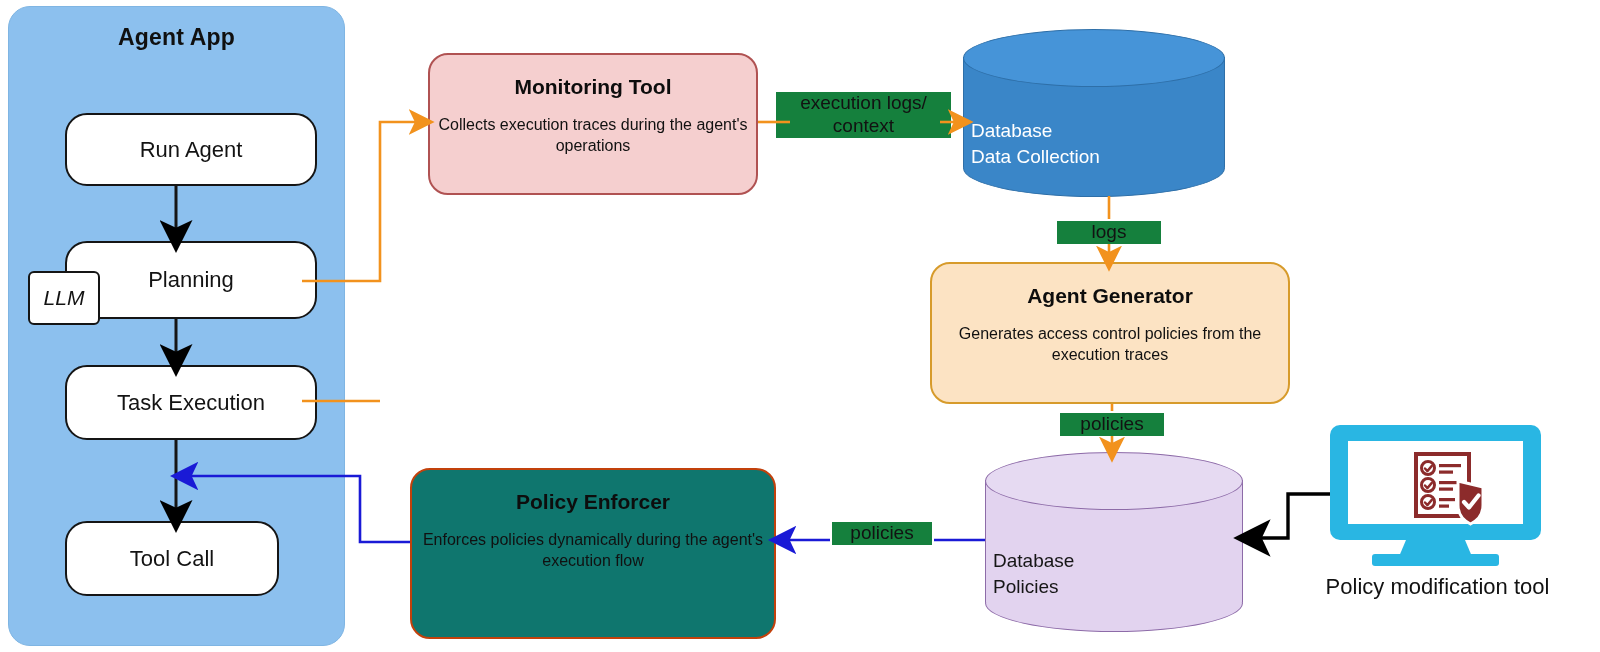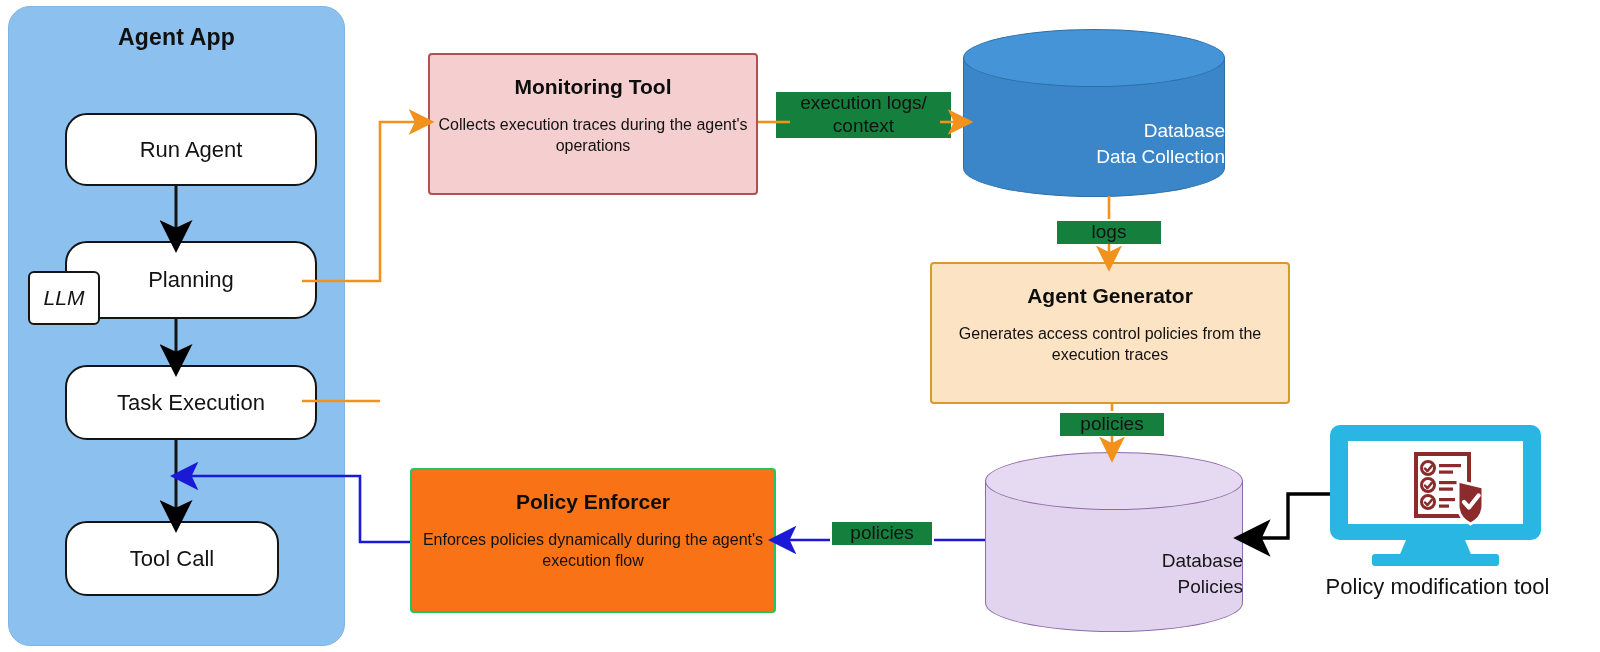--- a/index.html
+++ b/index.html
@@ -61,21 +61,21 @@
     border-radius: 6px;
     display: flex; align-items: center; justify-content: center;
     font-size: 21px;
     color: #131313;
     z-index: 6;
     font-style: italic;
   }
 
   
   .card {
-    border-radius: 4px;
+    border-radius: 20px;
     padding-top: 6px;
     text-align: center;
   }
   .card .card-title {
     font-size: 21px;
     font-weight: bold;
     color: #0d0d0d;
     margin-top: 14px;
     line-height: 1.1;
   }
@@ -91,37 +91,37 @@
     left: 428px; top: 53px; width: 330px; height: 142px;
     background: #F5CFCF;
     border: 2px solid #B05252;
   }
   .policy-generator {
     left: 930px; top: 262px; width: 360px; height: 142px;
     background: #FCE3C3;
     border: 2px solid #D79B2B;
   }
   .policy-enforcer {
-    left: 410px; top: 468px; width: 366px; height: 145px;
-    background: #f97316;
-    border: 2px solid #22c55e;
+    left: 410px; top: 468px; width: 366px; height: 171px;
+    background: #0f766e;
+    border: 2px solid #c2410c;
   }
 
   
   .cyl { }
   .cyl .cyl-body {
     position: absolute; left: 0; right: 0;
   }
   .cyl .cyl-top {
     position: absolute; left: 0; right: 0; height: 56px;
     border-radius: 50%;
   }
   .cyl .cyl-label {
-    position: absolute; left: 0; right: 0;
-    text-align: right;
+    position: absolute; left: 8px; right: 0;
+    text-align: left;
     font-size: 19px;
     line-height: 1.35;
   }
 
   .db-collection { left: 963px; top: 29px; width: 262px; height: 165px; }
   .db-collection .cyl-body {
     top: 28px; height: 110px;
     background: #3A86C8;
     border-left: 1.5px solid #2E6FA8;
     border-right: 1.5px solid #2E6FA8;

